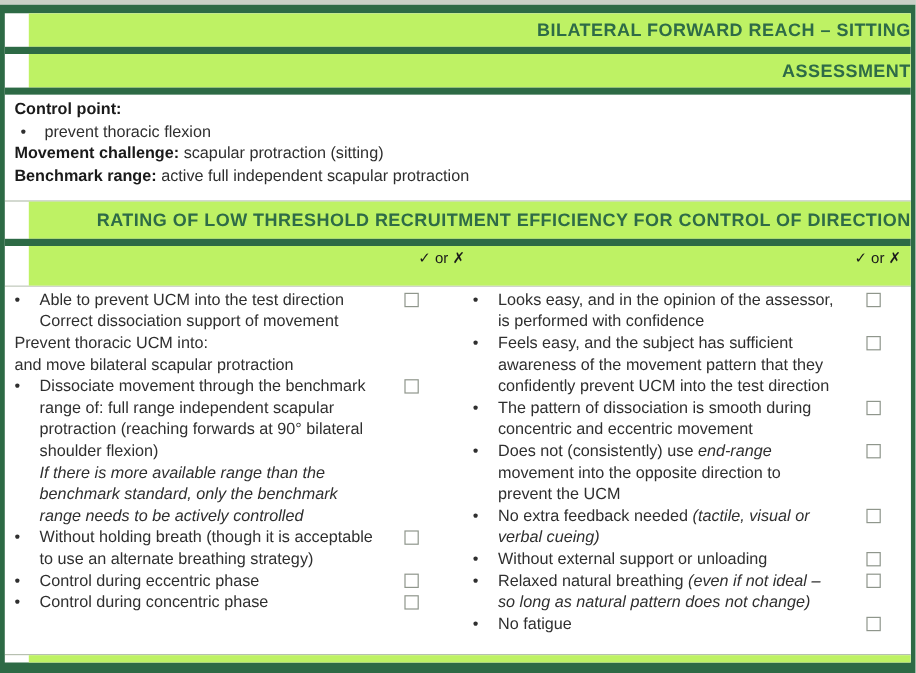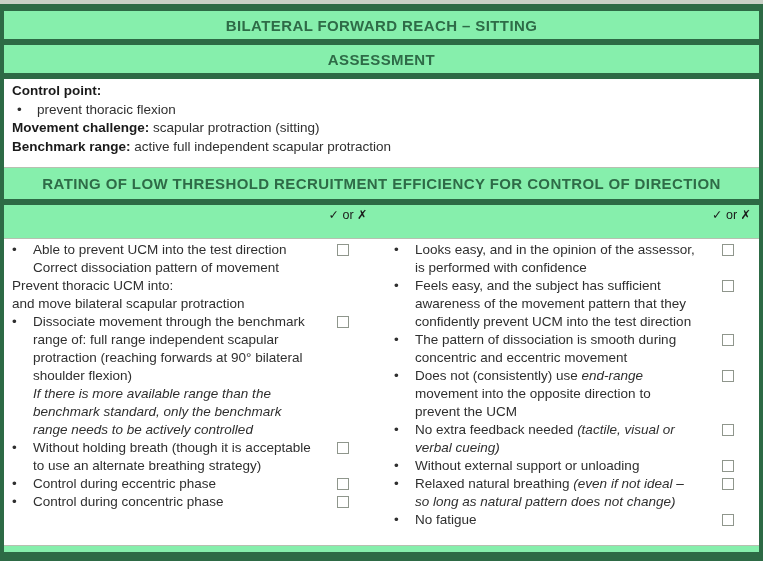--- a/index.html
+++ b/index.html
@@ -8,22 +8,23 @@
     background:#c9d0c6;
     font-family:"Liberation Sans","DejaVu Sans",sans-serif;
     color:#2f2f2f;
   }
   .frame{
     position:absolute;top:4px;left:0;right:0;bottom:0;
     border:4px solid #2d6a45;border-top-width:7px;border-bottom-width:9px;
     background:#ffffff;display:flex;flex-direction:column;overflow:hidden;
   }
   .band{
-    background:#86efac;display:flex;align-items:center;justify-content:center;
+    background:#bef264;display:flex;align-items:center;justify-content:flex-end;
     flex:none;
+    margin-left:20px;
   }
   .band .hdr{
     color:#2e6b47;font-weight:bold;font-size:15px;letter-spacing:0.4px;
   }
   .title-band{height:28px;}
   .assess-band{height:28px;}
   .rating-band{height:31px;}
   .bar{height:6px;background:#2d6a45;flex:none;}
   .thin{height:1px;background:#b7c0b1;flex:none;}
 
@@ -114,21 +115,21 @@
 
     <div class="checklist">
       <div class="half left">
           <div class="cl-item">
             <div class="cl-text has-indent"><span class="bullet">•</span><span>Able to prevent UCM into the test direction</span></div>
             <div class="cl-cb">
               <span class="checkbox"></span>
             </div>
           </div>
           <div class="cl-item">
-            <div class="cl-text has-indent"><span>Correct dissociation pattern of movement</span></div>
+            <div class="cl-text has-indent"><span>Correct dissociation support of movement</span></div>
             <div class="cl-cb"></div>
           </div>
           <div class="cl-item">
             <div class="cl-text"><span>Prevent thoracic UCM into:</span></div>
             <div class="cl-cb"></div>
           </div>
           <div class="cl-item">
             <div class="cl-text"><span>and move bilateral scapular protraction</span></div>
             <div class="cl-cb"></div>
           </div>

